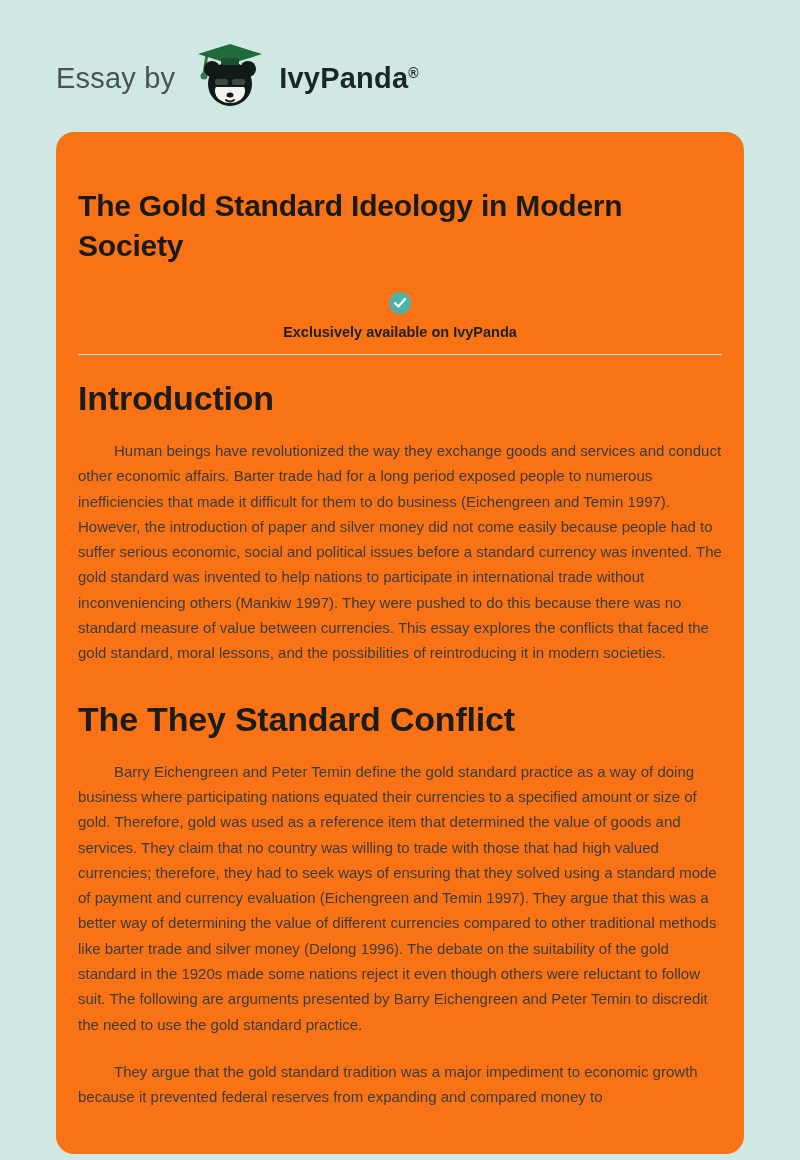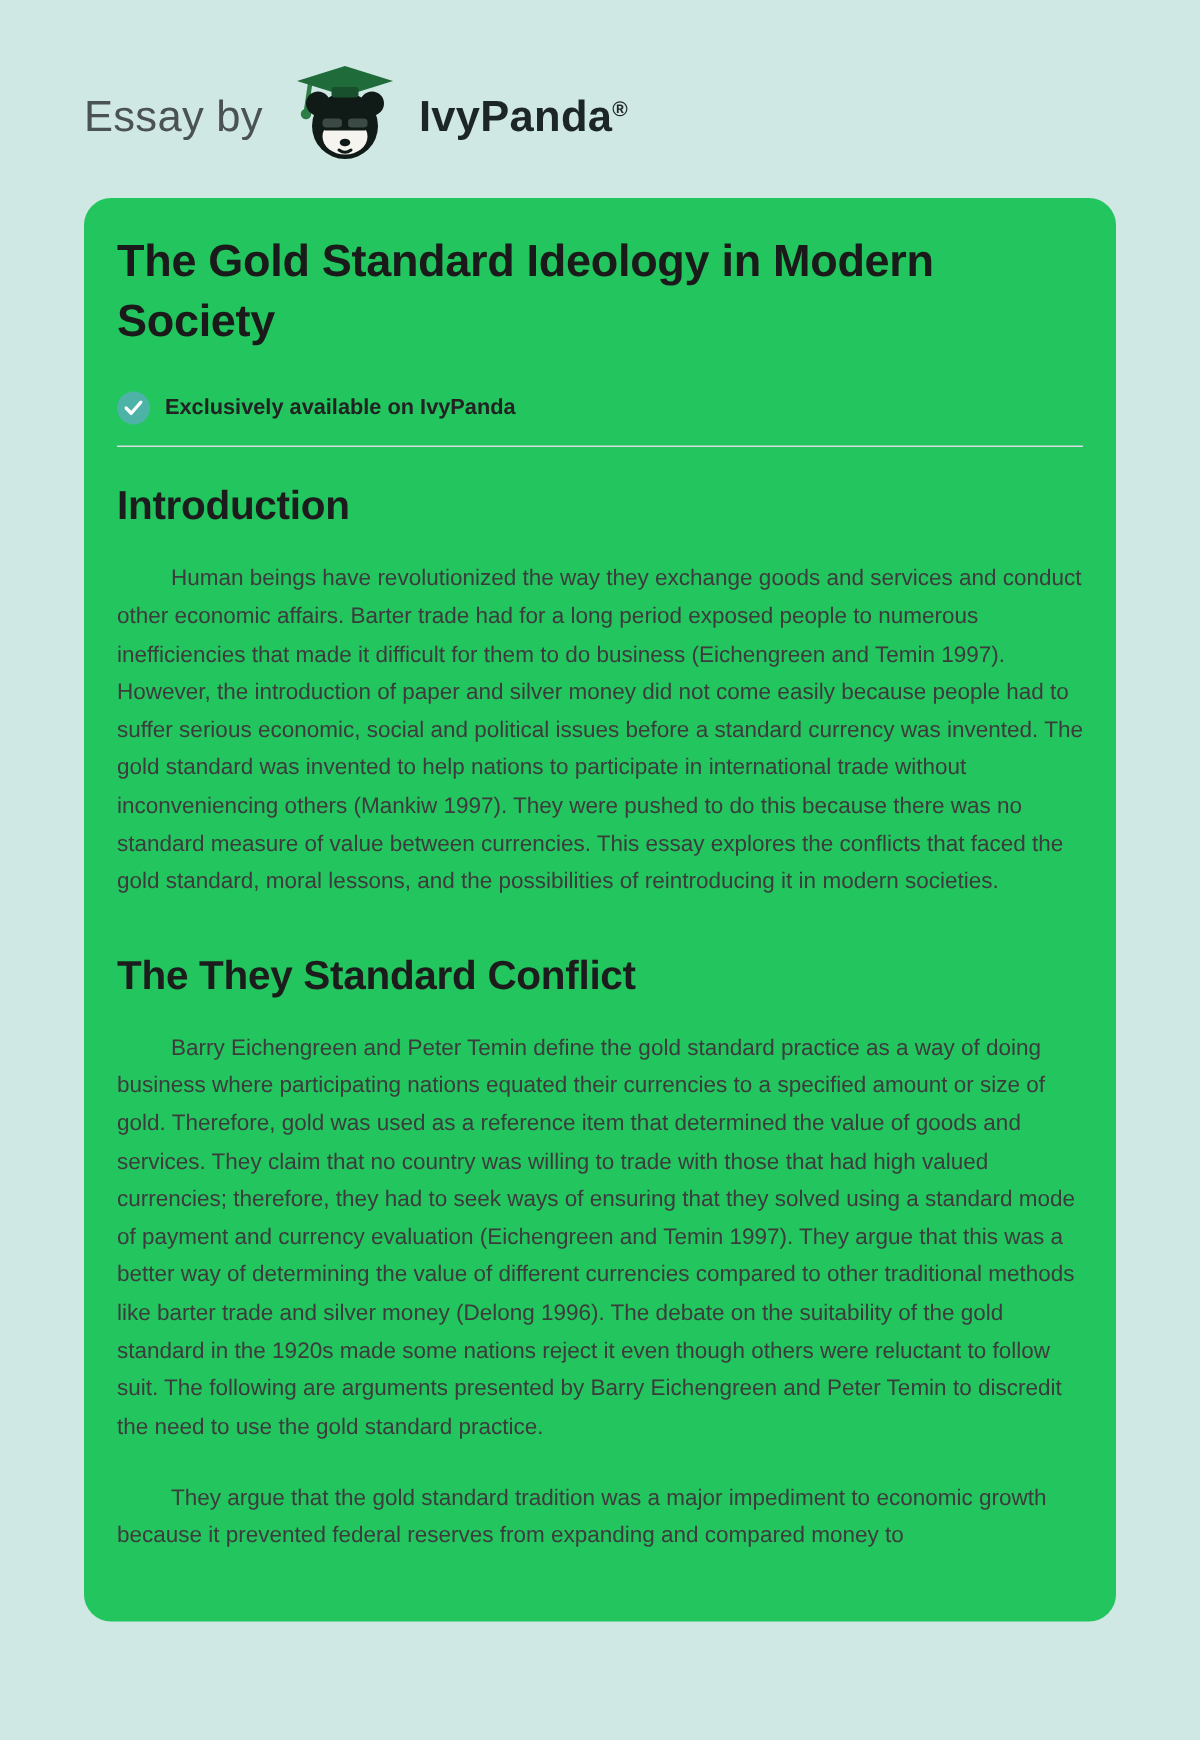--- a/index.html
+++ b/index.html
@@ -37,38 +37,39 @@
     color: #1d2626;
     letter-spacing: 0.2px;
   }
   .brand sup {
     font-size: 14px;
     font-weight: bold;
     vertical-align: 10px;
   }
   
   .card {
-    background: #22c55e;
+    background: #f97316;
     border-radius: 18px;
     margin: 16px 56px 40px 56px;
-    padding: 23px 22px 44px 22px;
+    padding: 54px 22px 44px 22px;
   }
   .doc-title {
     font-size: 30px;
     line-height: 40px;
     font-weight: bold;
     color: #1a1a1a;
     margin: 0 0 26px 0;
     letter-spacing: -0.2px;
   }
   .availability {
     display: flex;
     align-items: center;
     gap: 10px;
     margin-bottom: 14px;
+    flex-direction: column;
   }
   .check-badge {
     width: 22px;
     height: 22px;
     border-radius: 50%;
     background: #4db3a6;
     display: inline-flex;
     align-items: center;
     justify-content: center;
     flex: 0 0 auto;
@@ -78,21 +79,21 @@
     font-size: 14.5px;
     font-weight: bold;
     color: #222222;
   }
   .divider {
     border: none;
     border-top: 1px solid #d9dddd;
     margin: 0 0 24px 0;
   }
   .section-heading {
-    font-size: 27px;
+    font-size: 34px;
     font-weight: bold;
     color: #1c1c1c;
     margin: 0 0 20px 0;
     letter-spacing: -0.2px;
   }
   .section-heading.with-gap { margin-top: 34px; }
   .para {
     font-size: 15px;
     line-height: 25.3px;
     color: #3c3c3c;

